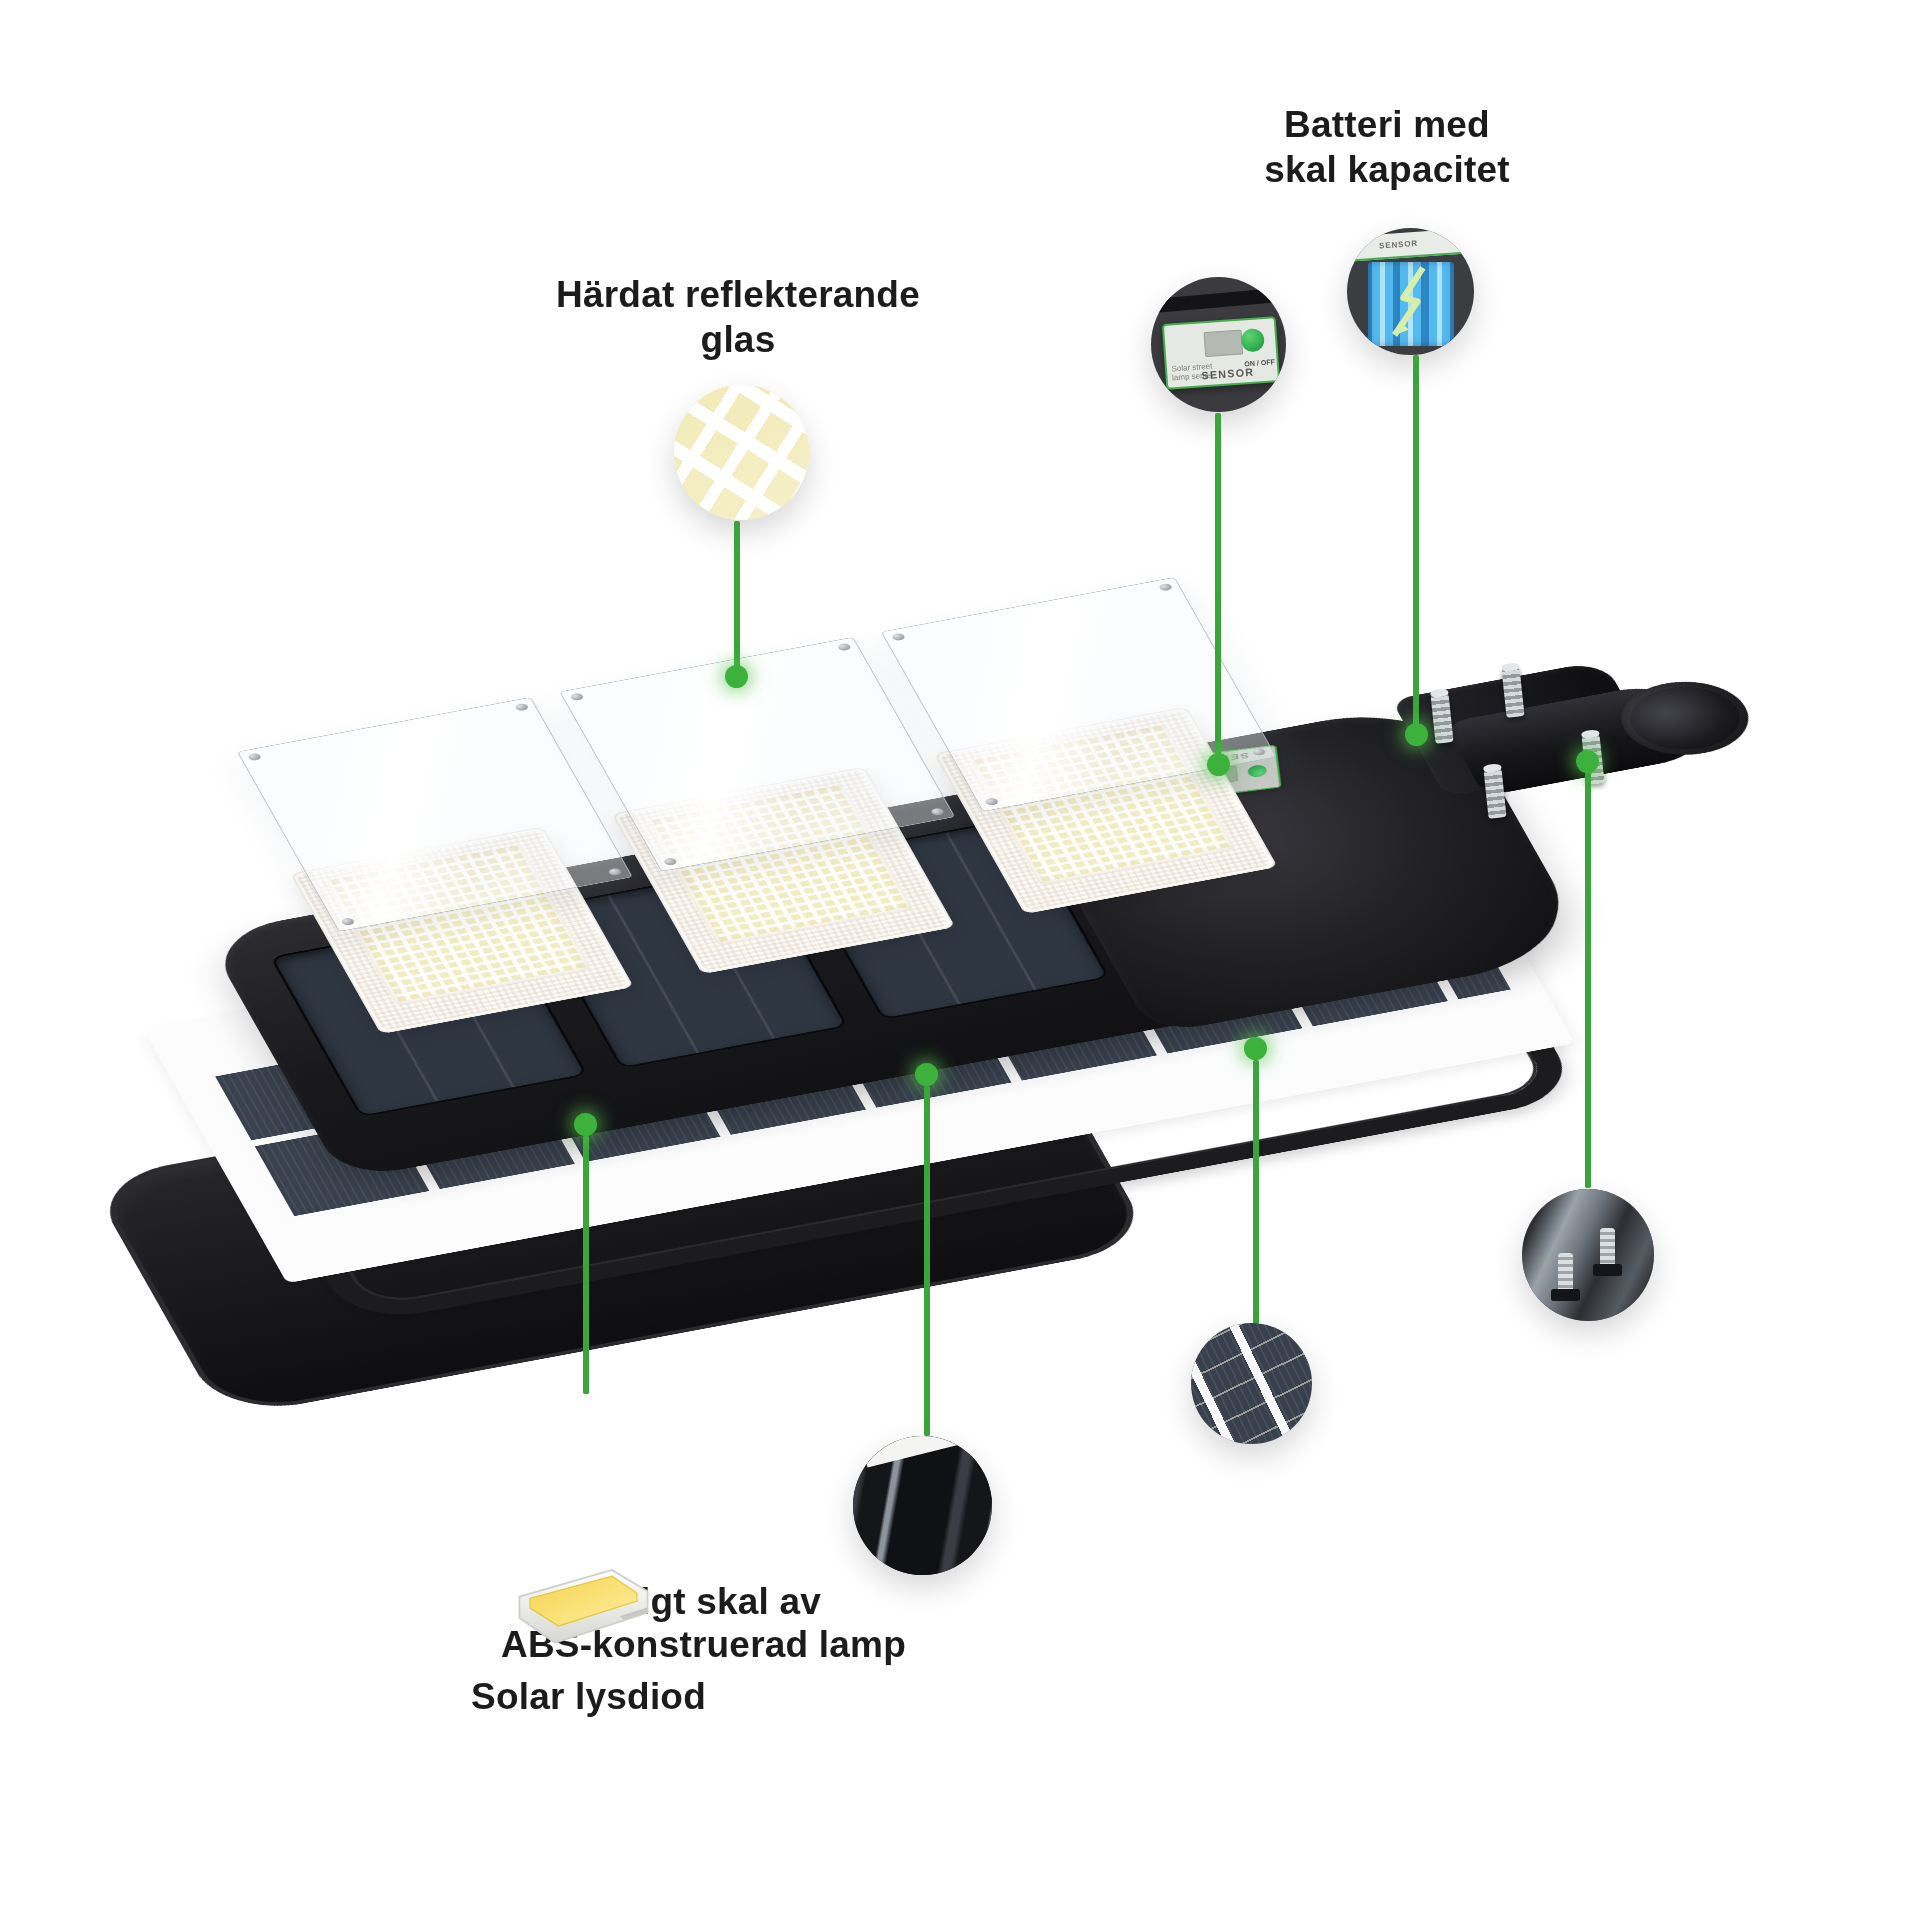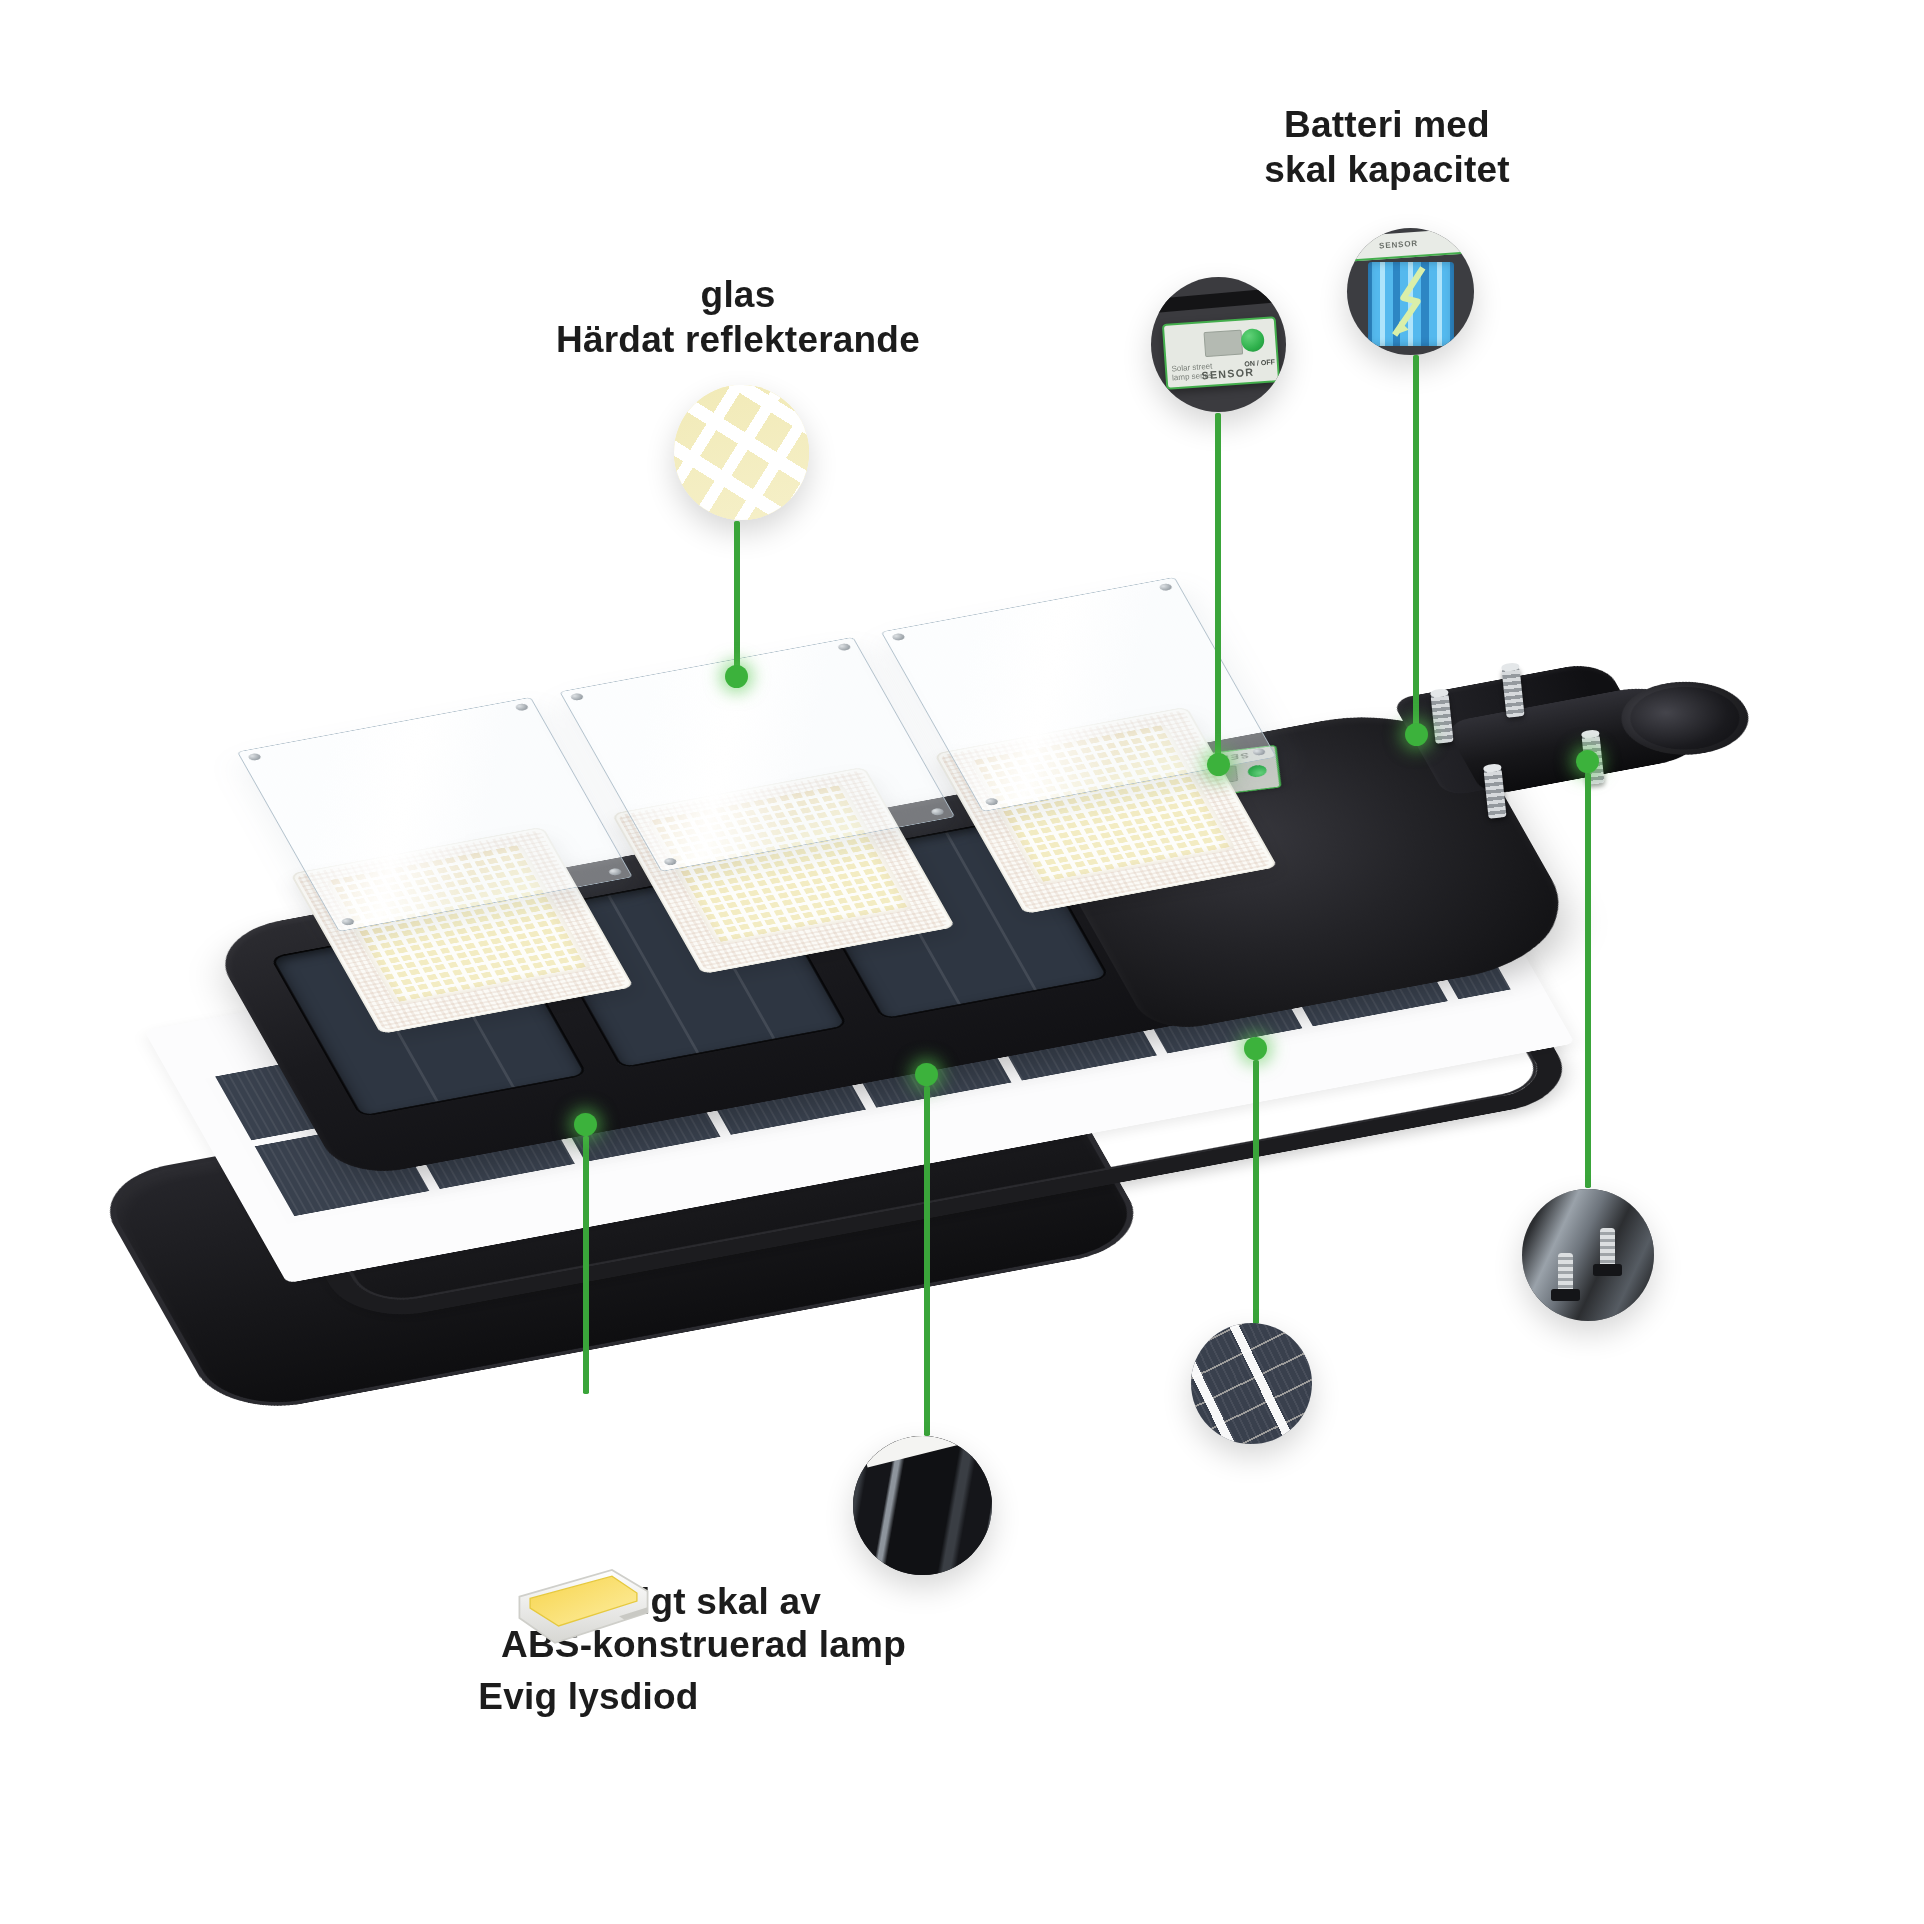--- a/index.html
+++ b/index.html
@@ -236,22 +236,22 @@
 
     <div class="stud" style="left:1433px;top:693px;"></div>
     <div class="stud" style="left:1504px;top:667px;"></div>
     <div class="stud" style="left:1486px;top:768px;"></div>
     <div class="stud" style="left:1584px;top:734px;"></div>
   </div>
 
   <div class="overlay">
 
     <div class="label" style="left:453px;top:272px;width:570px;">
+      <div>Härdat reflekterande</div>
       <div>glas</div>
-      <div>Härdat reflekterande</div>
     </div>
     <div class="ccircle ic-glass">
       <div class="pat"></div>
     </div>
     <div class="cline" style="left:734px;top:521px;height:153px;"></div>
     <div class="cdot" style="left:725px;top:665px;"></div>
 
     <div class="ccircle ic-sensor">
       <div class="band"></div>
       <div class="sensor-panel">
@@ -321,18 +321,18 @@
         <linearGradient id="chipBase" x1="0" y1="0" x2="0" y2="1">
           <stop offset="0" stop-color="#ffffff"></stop>
             <stop offset="1" stop-color="#d7d7d3"></stop>
         </linearGradient>
       </defs>
       <polygon points="8,40 112,10 152,34 152,58 48,92 8,64" fill="url(#chipBase)" stroke="#cfcfca" stroke-width="2"></polygon>
       <polygon points="20,42 112,17 140,36 140,45 52,73 20,53" fill="url(#chipTop)" stroke="#e6c93e" stroke-width="1.5"></polygon>
       <polygon points="120,62 152,52 152,58 126,66" fill="#c9c9c4"></polygon>
     </svg>
     <div class="label" style="left:388px;top:1674px;width:401px;">
-      <div>Evig lysdiod</div>
+      <div>Solar lysdiod</div>
     </div>
 
   </div>
 </div>
 
 
 </body></html>

